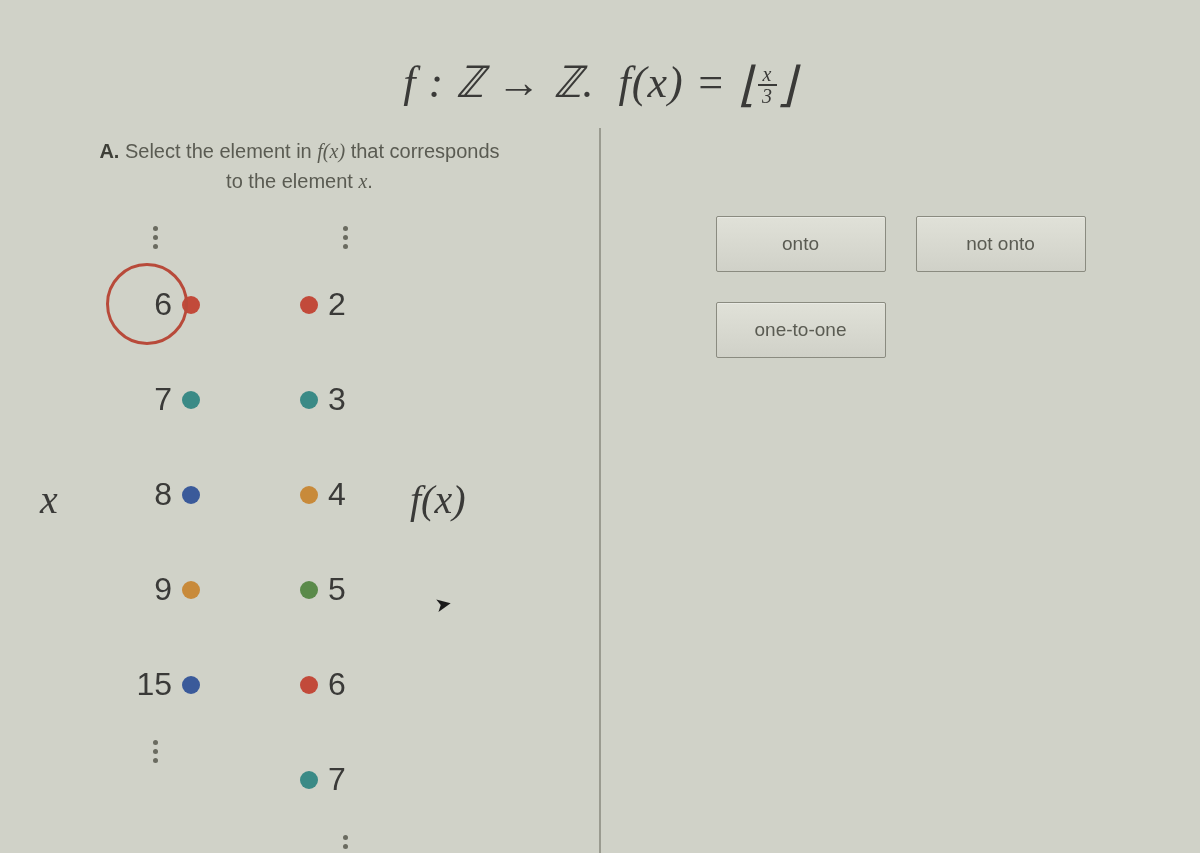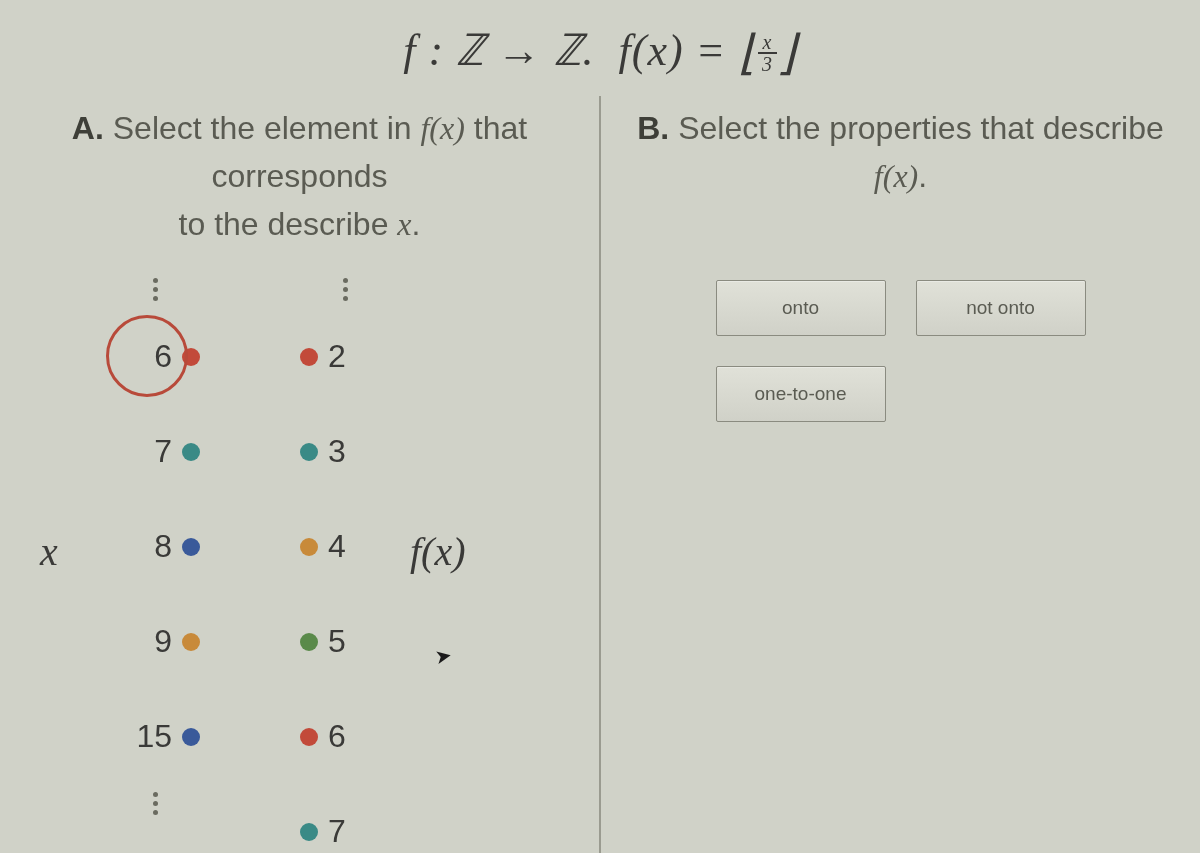--- a/index.html
+++ b/index.html
@@ -11,20 +11,21 @@
     position: relative;
   }
   .header {
     width: 100%;
     text-align: center;
     padding-top: 18px;
     padding-bottom: 18px;
     font-size: 44px;
     font-style: italic;
     letter-spacing: 1px;
+    margin-top: 32px;
   }
   .header .floor { font-size: 48px; position: relative; top: 4px; }
   .header .frac {
     display: inline-block;
     vertical-align: middle;
     font-size: 20px;
     font-style: italic;
     line-height: 1;
     text-align: center;
     position: relative;
@@ -42,21 +43,21 @@
     padding: 8px 20px 0 20px;
     position: relative;
   }
   .divider {
     width: 0;
     border-left: 2px solid #9a9b90;
     height: 100%;
   }
   .prompt {
     text-align: center;
-    font-size: 32px;
+    font-size: 20px;
     color: #5a5b52;
     line-height: 1.5;
     font-family: 'Helvetica Neue', Arial, sans-serif;
   }
   .prompt .label { font-weight: bold; color: #3e3f38; }
   .prompt .fx { font-family: Georgia, serif; font-style: italic; }
   .mapping {
     position: relative;
     margin-top: 30px;
     height: 620px;
@@ -165,21 +166,21 @@
 </div>
 
 <div class="columns">
 
   <div class="col-a">
     <div class="prompt">
       <span class="label">A.</span>
       <span>Select the element in</span>
       <span class="fx">f(x)</span>
       <span>that corresponds</span><br>
-      <span>to the describe</span>
+      <span>to the element</span>
       <span class="fx">x</span><span>.</span>
     </div>
 
     <div class="mapping">
       <div class="axis-label axis-x">x</div>
       <div class="axis-label axis-fx">f(x)</div>
 
       <div class="col-x">
         <div class="ellipsis-v">
             <span></span>
@@ -251,25 +252,20 @@
           </div>
       </div>
 
       <div class="cursor">➤</div>
     </div>
   </div>
 
   <div class="divider"></div>
 
   <div class="col-b">
-    <div class="prompt">
-      <span class="label">B.</span>
-      <span>Select the properties that describe</span>
-      <span class="fx">f(x)</span><span>.</span>
-    </div>
 
     <div class="btn-grid">
       <div class="prop-btn">onto</div>
       <div class="prop-btn">not onto</div>
       <div class="prop-btn">one-to-one</div>
     </div>
   </div>
 
 </div>
 

